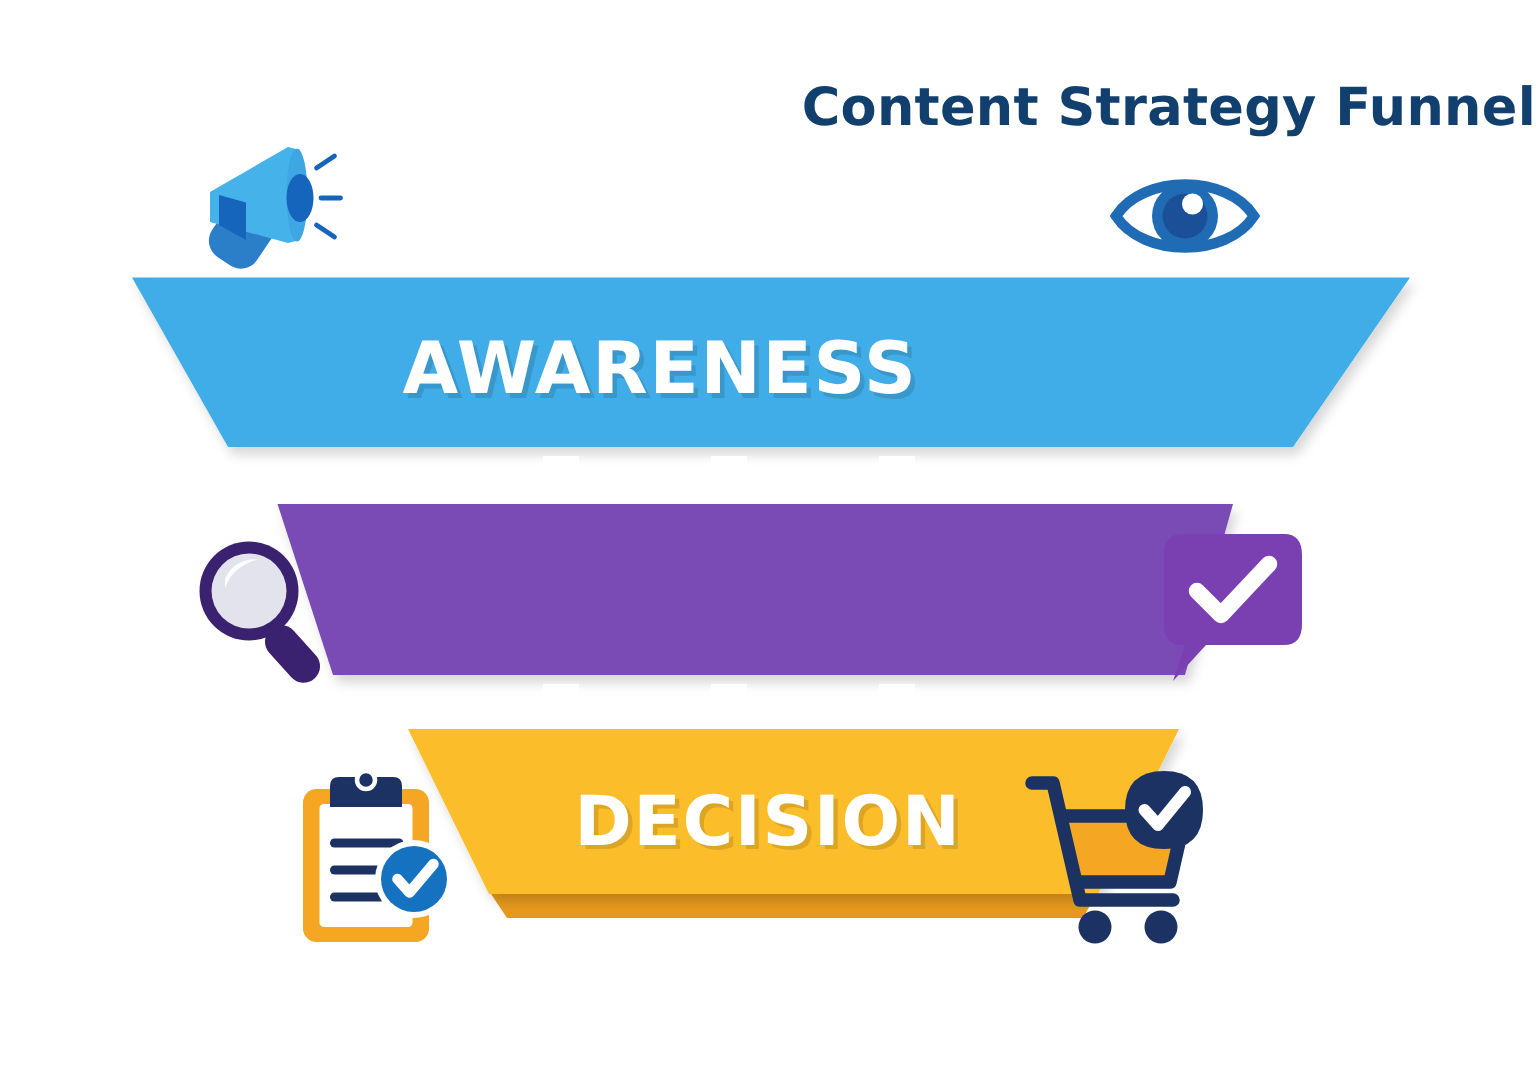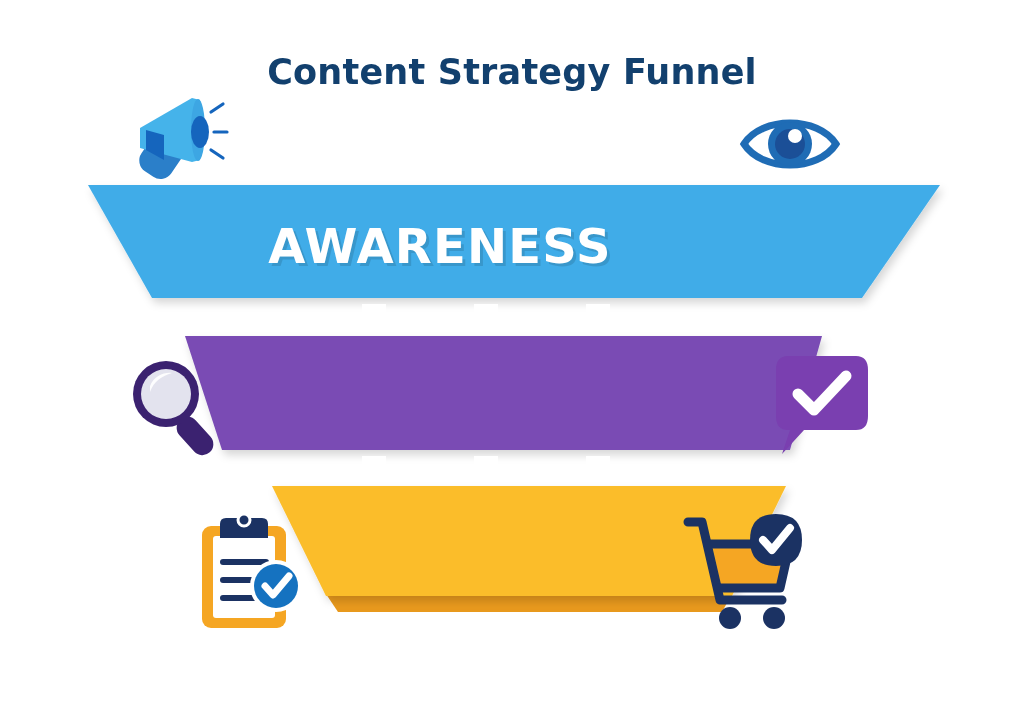--- a/index.html
+++ b/index.html
@@ -15,21 +15,21 @@
     overflow: hidden;
     font-family: "Liberation Sans", sans-serif;
   }
 
   
   #title {
     position: absolute;
     left: 0;
     top: 52px;
     width: 1024px;
-    text-align: center;
+    text-align: right;
     font-family: "DejaVu Sans", sans-serif;
     font-size: 35px;
     font-weight: bold;
     letter-spacing: 0.2px;
     color: #12406e;
     user-select: none;
   }
 
   
   #funnel-svg {
@@ -139,20 +139,21 @@
 
       <path d="M 326,594 L 732,594 L 722,612 L 338,612 Z" fill="#e8991d"></path>
 
       <path d="M 272,486 L 786,486 L 732,596 L 326,596 Z" fill="#fbbd2a" filter="url(#softShadow)"></path>
     </g>
   </svg>
 
   <div class="band-label" id="label-awareness">AWARENESS</div>
 
 
+  <div class="band-label" id="label-decision">DECISION</div>
 
   <div class="icon-wrap" id="icon-megaphone">
     <svg viewBox="0 0 110 100">
 
       <rect x="26" y="44" width="36" height="46" rx="13" transform="rotate(34 44 67)" fill="#2b7fc9"></rect>
 
       <path d="M 22,40 L 74,10 L 82,12 L 82,72 L 74,74 L 22,60 Z" fill="#45b3ea"></path>
 
       <path d="M 28,42 L 46,47 L 46,72 L 28,62 Z" fill="#1565bd"></path>
 

